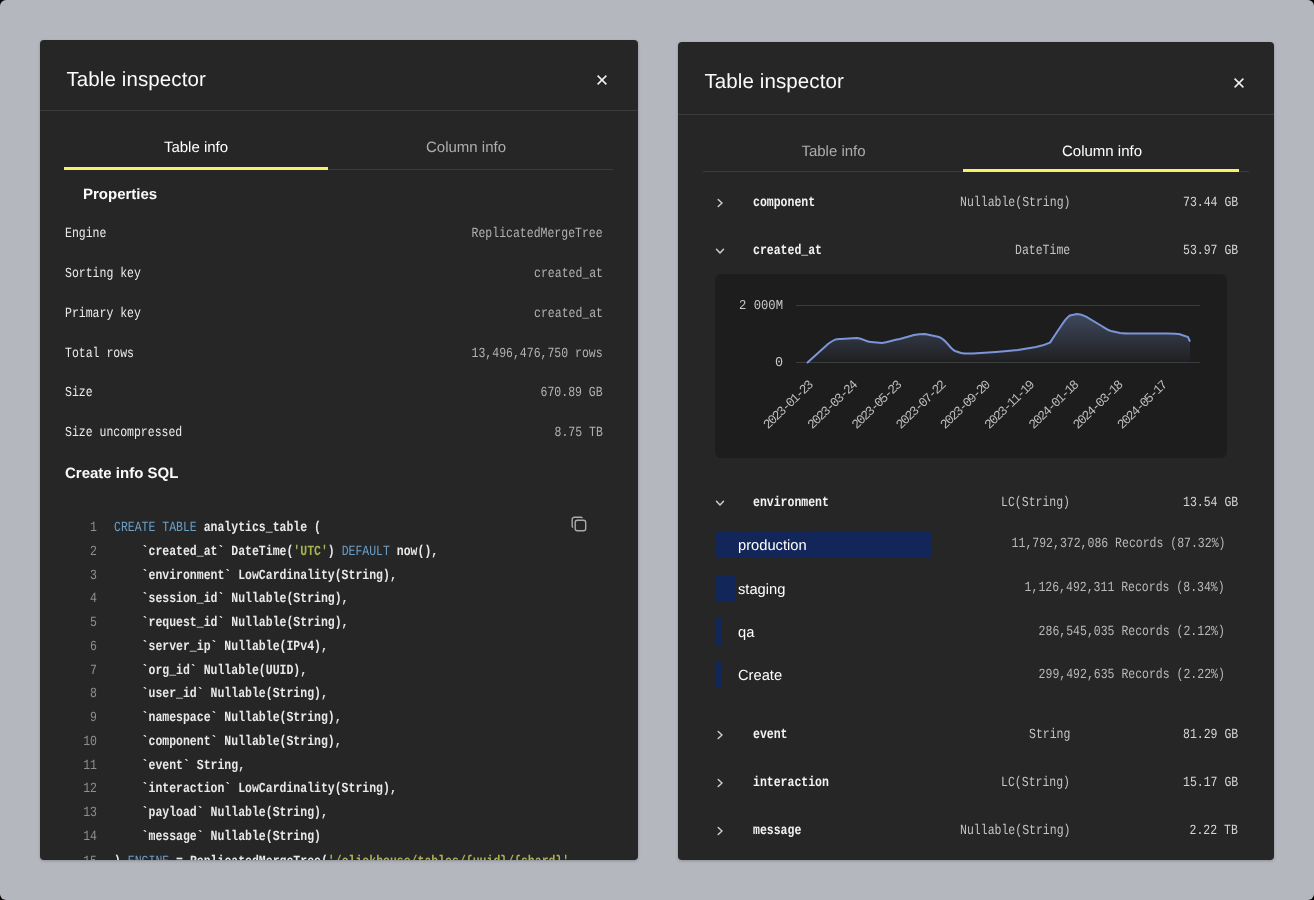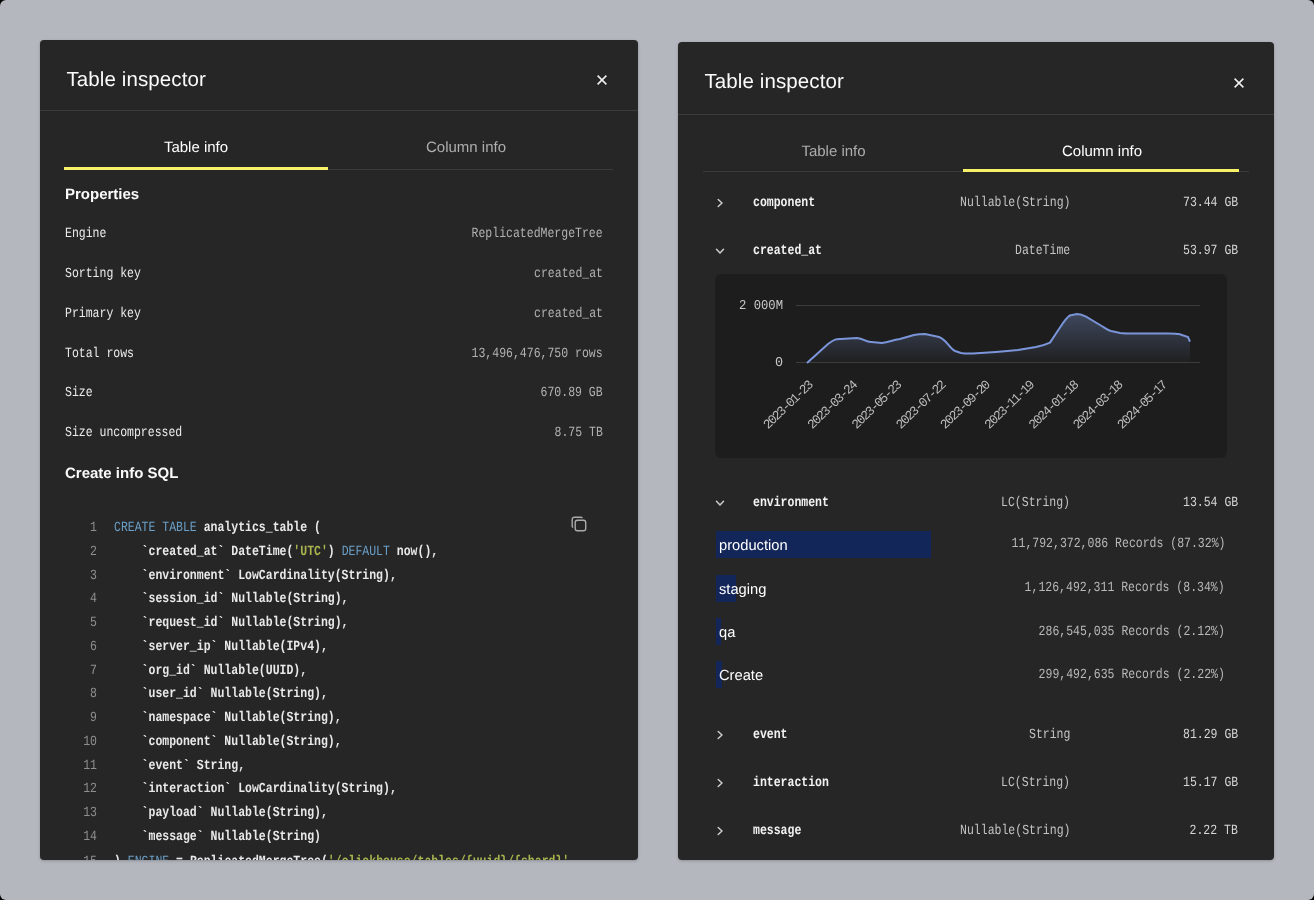--- a/index.html
+++ b/index.html
@@ -16,41 +16,41 @@
   .codeline { position:absolute; font-family:"Liberation Mono", monospace; font-size:14px; white-space:pre; }
   .lnum { position:absolute; width:40px; left:17px; text-align:right; color:#8f8f8f; font-weight:400; transform:scaleX(.821); transform-origin:100% 50%; }
   .code { left:74px; color:#e9e9e9; font-weight:700; transform:scaleX(.821); transform-origin:0 50%; }
   .kw { color:#6ba0c9; font-weight:400; }
   .str { color:#a9b44e; }
   .colrow-label { position:absolute; left:75px; font-family:"Liberation Mono", monospace; font-size:14px; font-weight:700; color:#f2f2f2; transform:scaleX(.821); transform-origin:0 50%; white-space:pre; }
   .coltype { position:absolute; right:204px; font-family:"Liberation Mono", monospace; font-size:14px; color:#c4c4c4; text-align:right; transform:scaleX(.821); transform-origin:100% 50%; white-space:pre; }
   .colsize { position:absolute; right:36px; font-family:"Liberation Mono", monospace; font-size:14px; color:#d6d6d6; text-align:right; transform:scaleX(.821); transform-origin:100% 50%; white-space:pre; }
   .chev { position:absolute; left:37px; width:10px; height:10px; }
   .bar { position:absolute; left:38px; background:#13265a; }
-  .barlabel { position:absolute; left:41px; font-size:14.7px; color:#fff; }
+  .barlabel { position:absolute; left:60px; font-size:14.7px; color:#fff; }
   .recs { position:absolute; right:49px; font-family:"Liberation Mono", monospace; font-size:14px; color:#b9b9b9; text-align:right; transform:scaleX(.821); transform-origin:100% 50%; white-space:pre; }
   .closex { position:absolute; width:14px; height:14px; }
 </style>
 </head>
 <body>
 <div class="page">
 
   <div class="modal" style="left:40px; top:40px; width:598px; height:820px;">
     <div class="title">Table inspector</div>
     <svg class="closex" style="left:554.5px; top:33px;" viewBox="0 0 14 14">
         <path d="M2.6 2.6 L11.4 11.4 M11.4 2.6 L2.6 11.4" stroke="#f2f2f2" stroke-width="1.5" fill="none"></path>
       </svg>
     <div class="hdiv" style="top:70px;"></div>
 
     <div class="tabtxt" style="left:24px; top:99px; color:#ffffff;">Table info</div>
     <div class="tabtxt" style="left:294px; top:99px; color:#adadad;">Column info</div>
     <div style="position:absolute; left:24px; top:129px; width:549px; height:1px; background:#3b3b3b;"></div>
     <div style="position:absolute; left:24px; top:127px; width:264px; height:3px; background:#f6f169;"></div>
 
-    <div class="sect" style="top:146px;">Properties</div>
+    <div class="sect" style="top:146px;margin-left:18px;">Properties</div>
     <div class="kv" style="top:186px;">Engine</div>
       <div class="kvval" style="top:186px;">ReplicatedMergeTree</div>
     <div class="kv" style="top:226px;">Sorting key</div>
       <div class="kvval" style="top:226px;">created_at</div>
     <div class="kv" style="top:266px;">Primary key</div>
       <div class="kvval" style="top:266px;">created_at</div>
     <div class="kv" style="top:306px;">Total rows</div>
       <div class="kvval" style="top:306px;">13,496,476,750 rows</div>
     <div class="kv" style="top:345px;">Size</div>
       <div class="kvval" style="top:345px;">670.89 GB</div>

